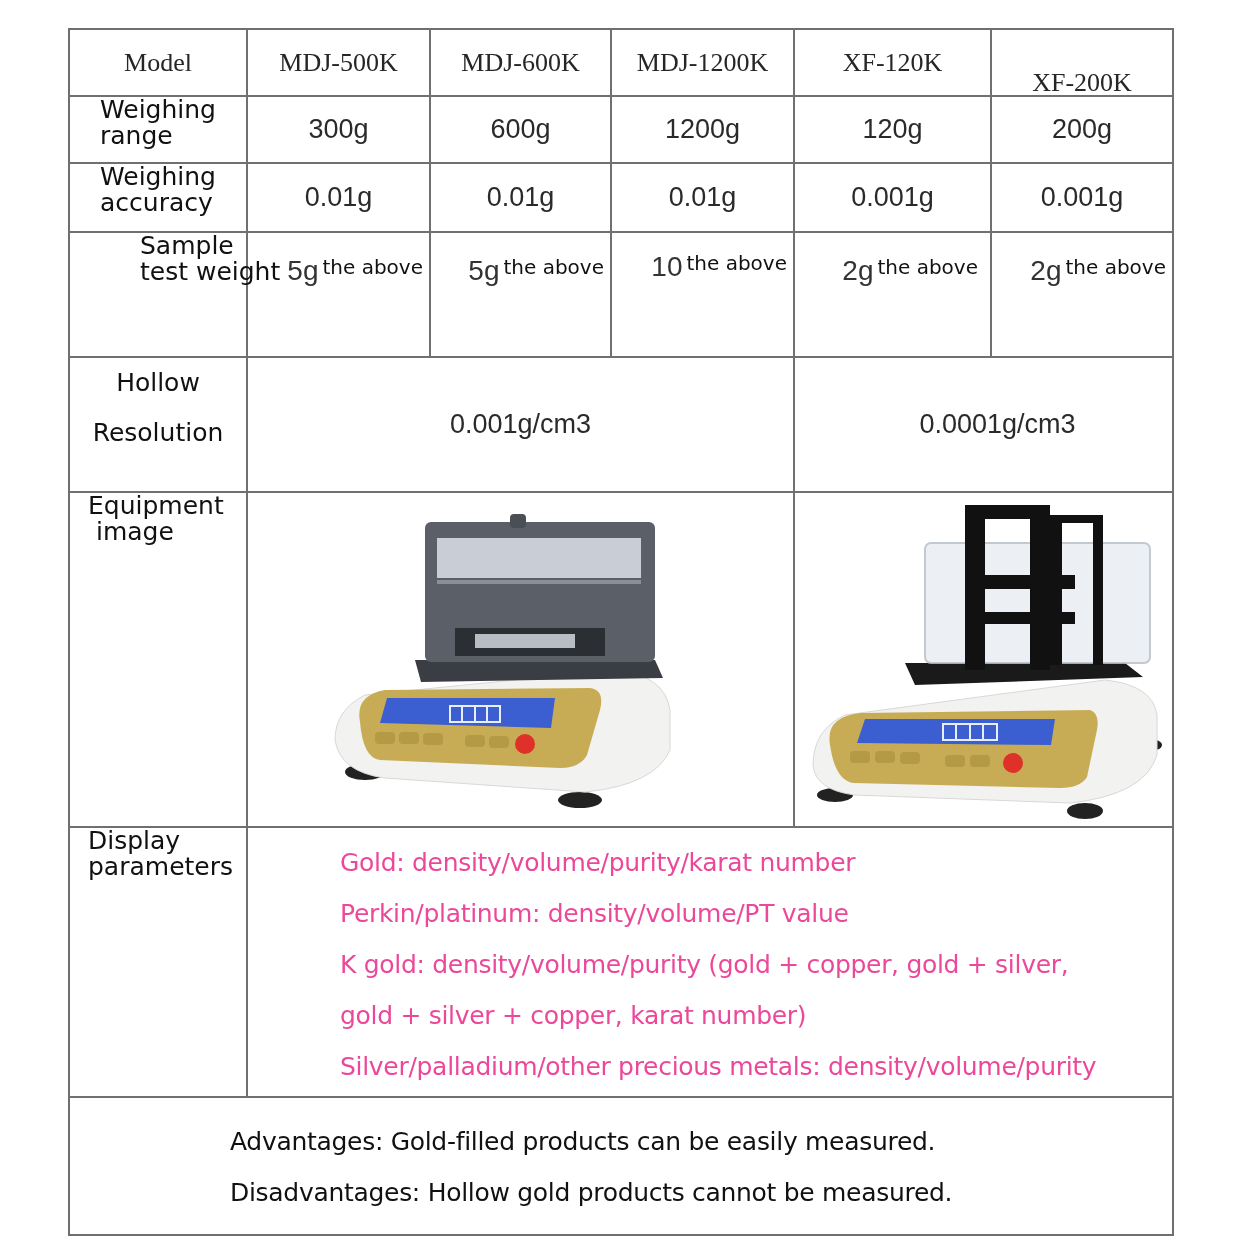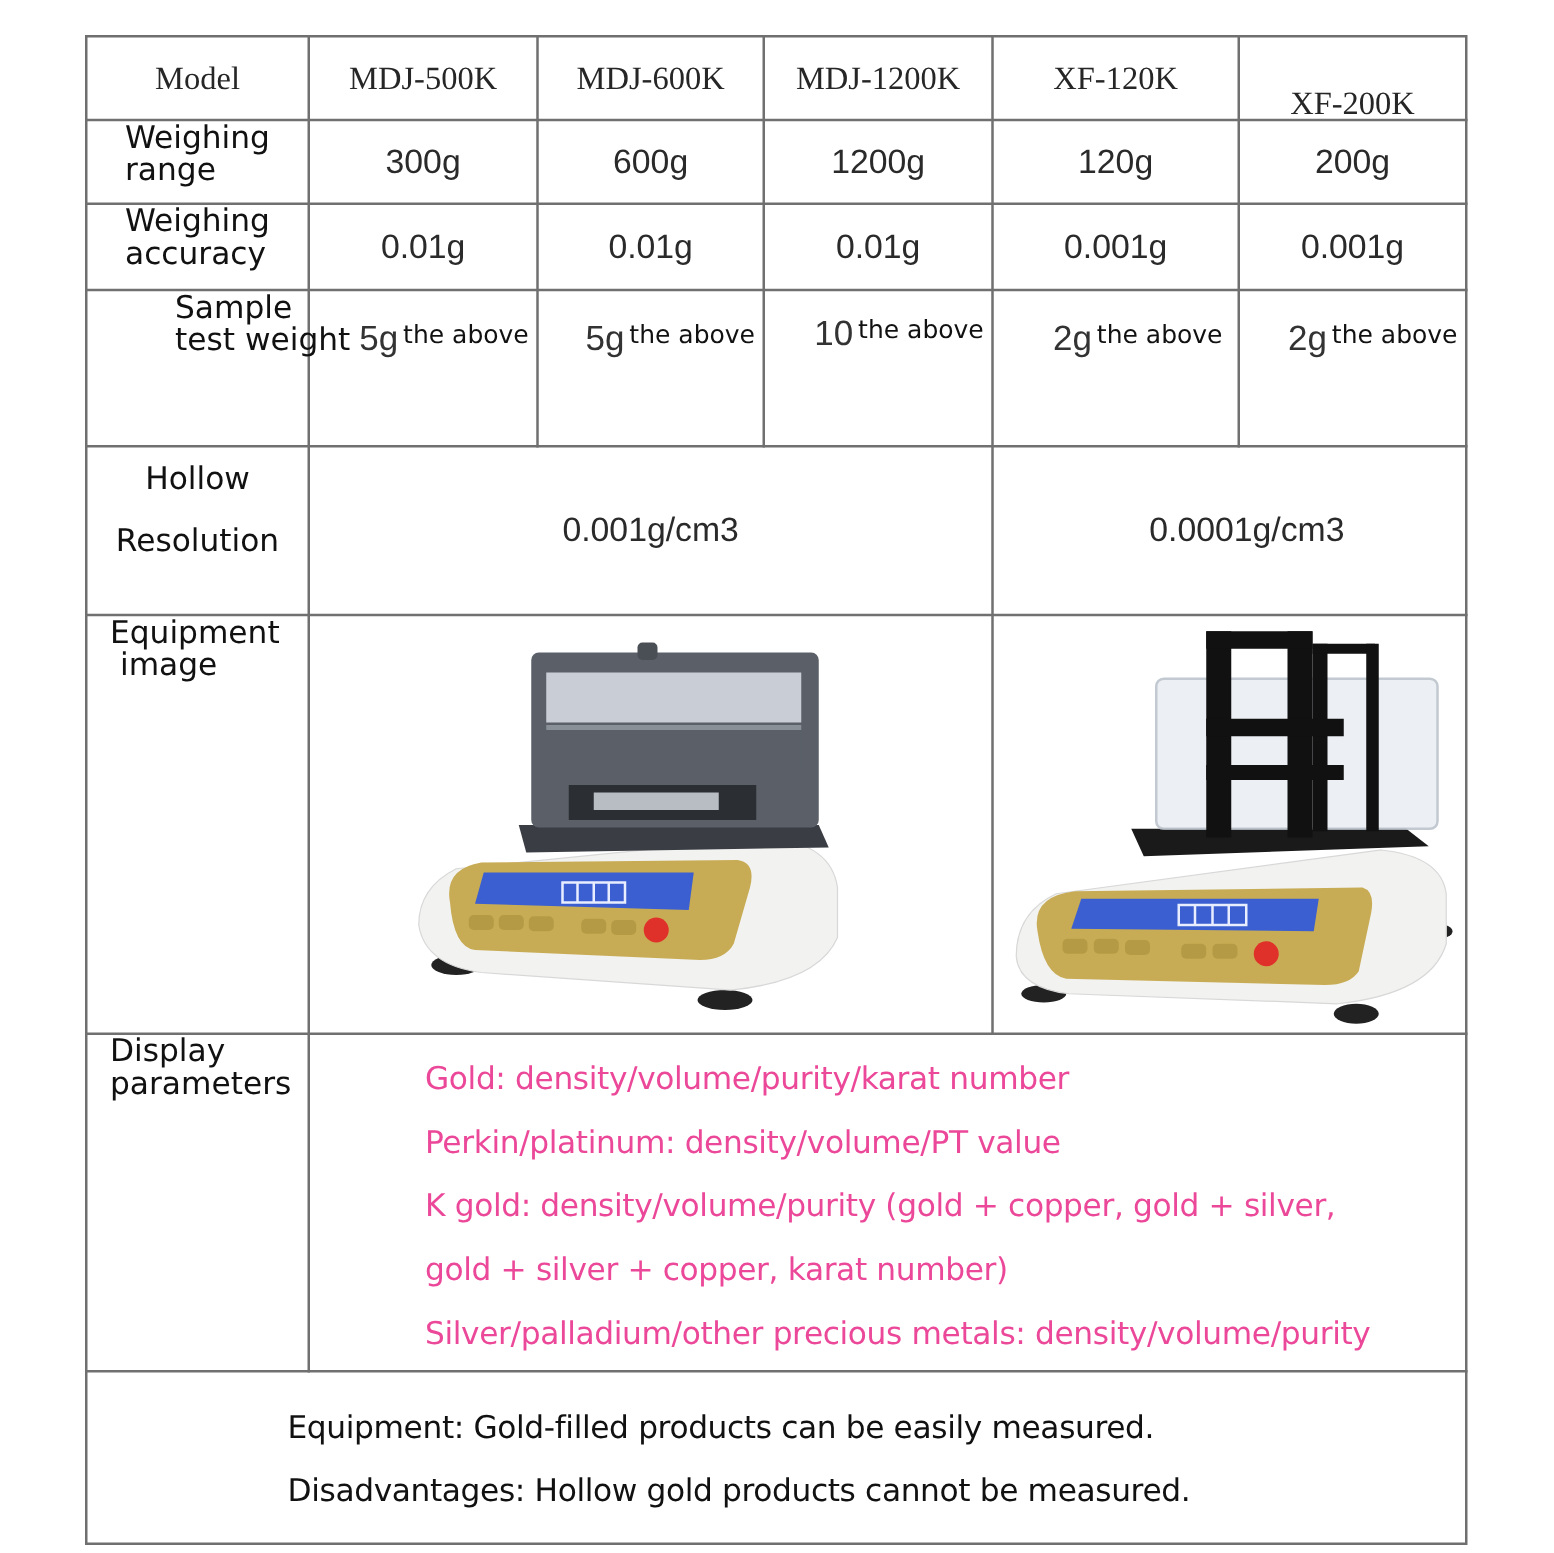--- a/index.html
+++ b/index.html
@@ -177,15 +177,15 @@
 </div>
 <div class="params">
   <div>Gold: density/volume/purity/karat number</div>
   <div>Perkin/platinum: density/volume/PT value</div>
   <div>K gold: density/volume/purity (gold + copper, gold + silver,</div>
   <div>gold + silver + copper, karat number)</div>
   <div>Silver/palladium/other precious metals: density/volume/purity</div>
 </div>
 
 <div class="notes">
-  <div>Equipment: Gold-filled products can be easily measured.</div>
+  <div>Advantages: Gold-filled products can be easily measured.</div>
   <div>Disadvantages: Hollow gold products cannot be measured.</div>
 </div>
 
 </body></html>

